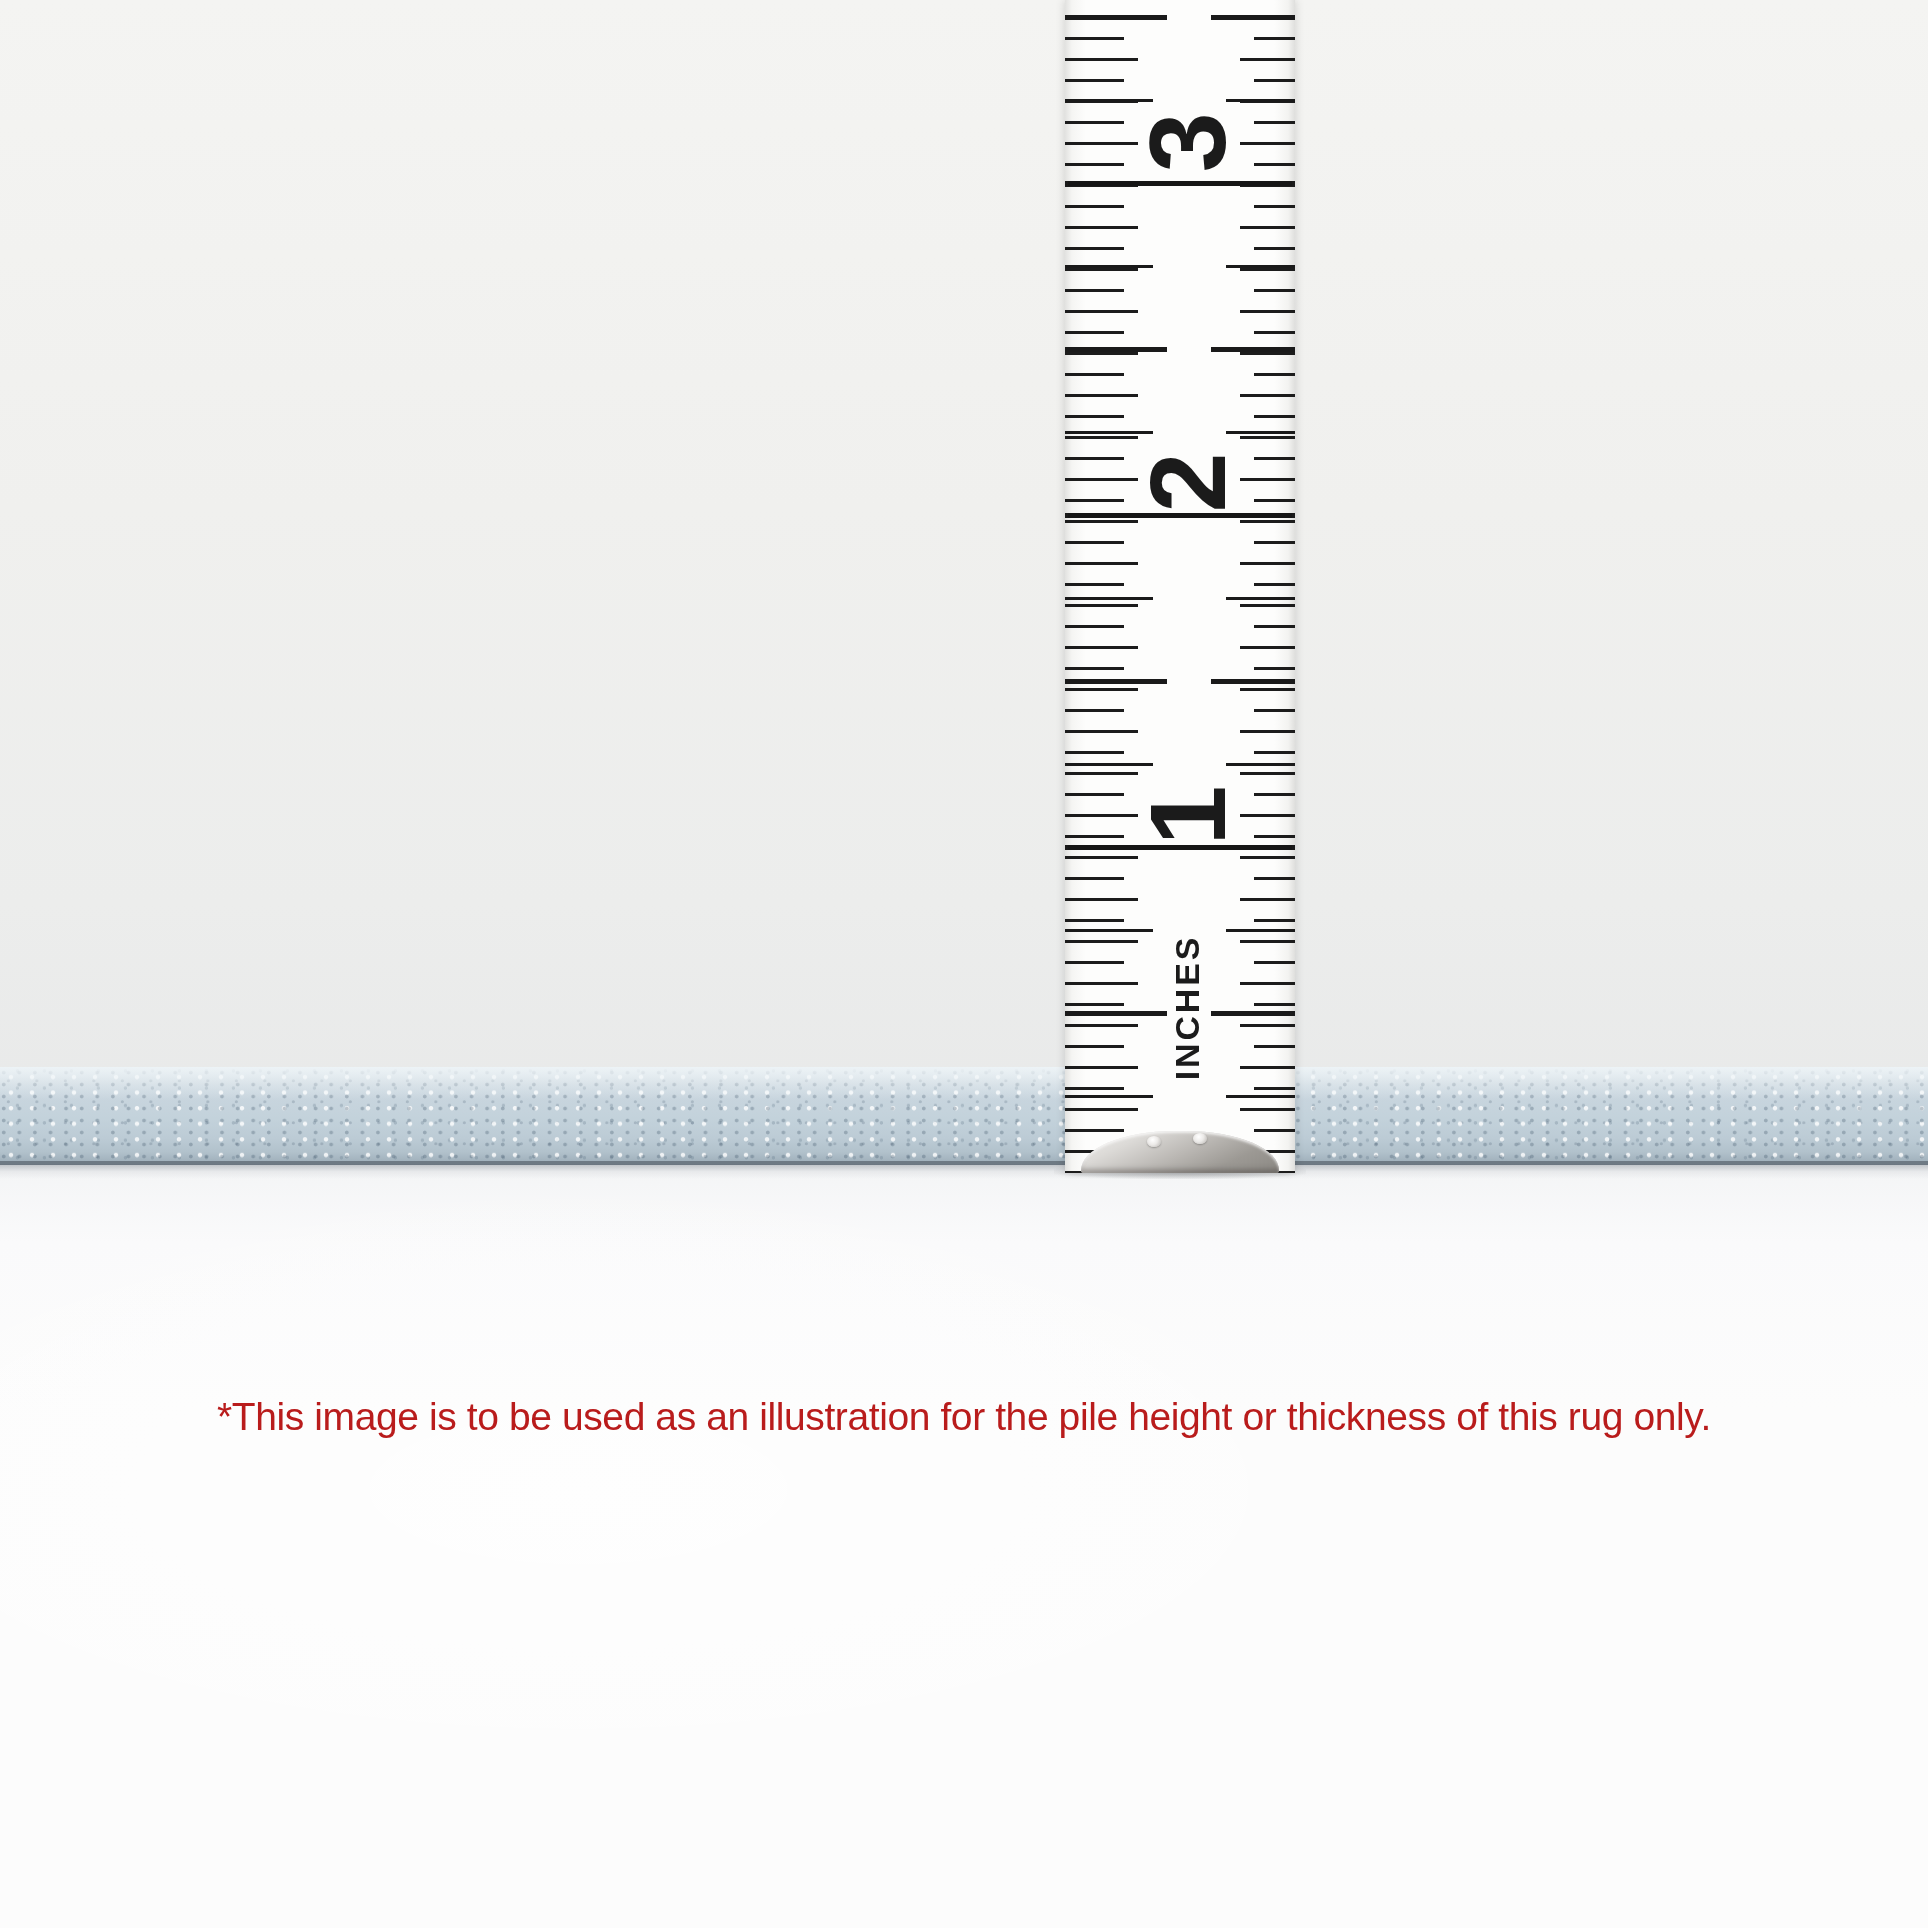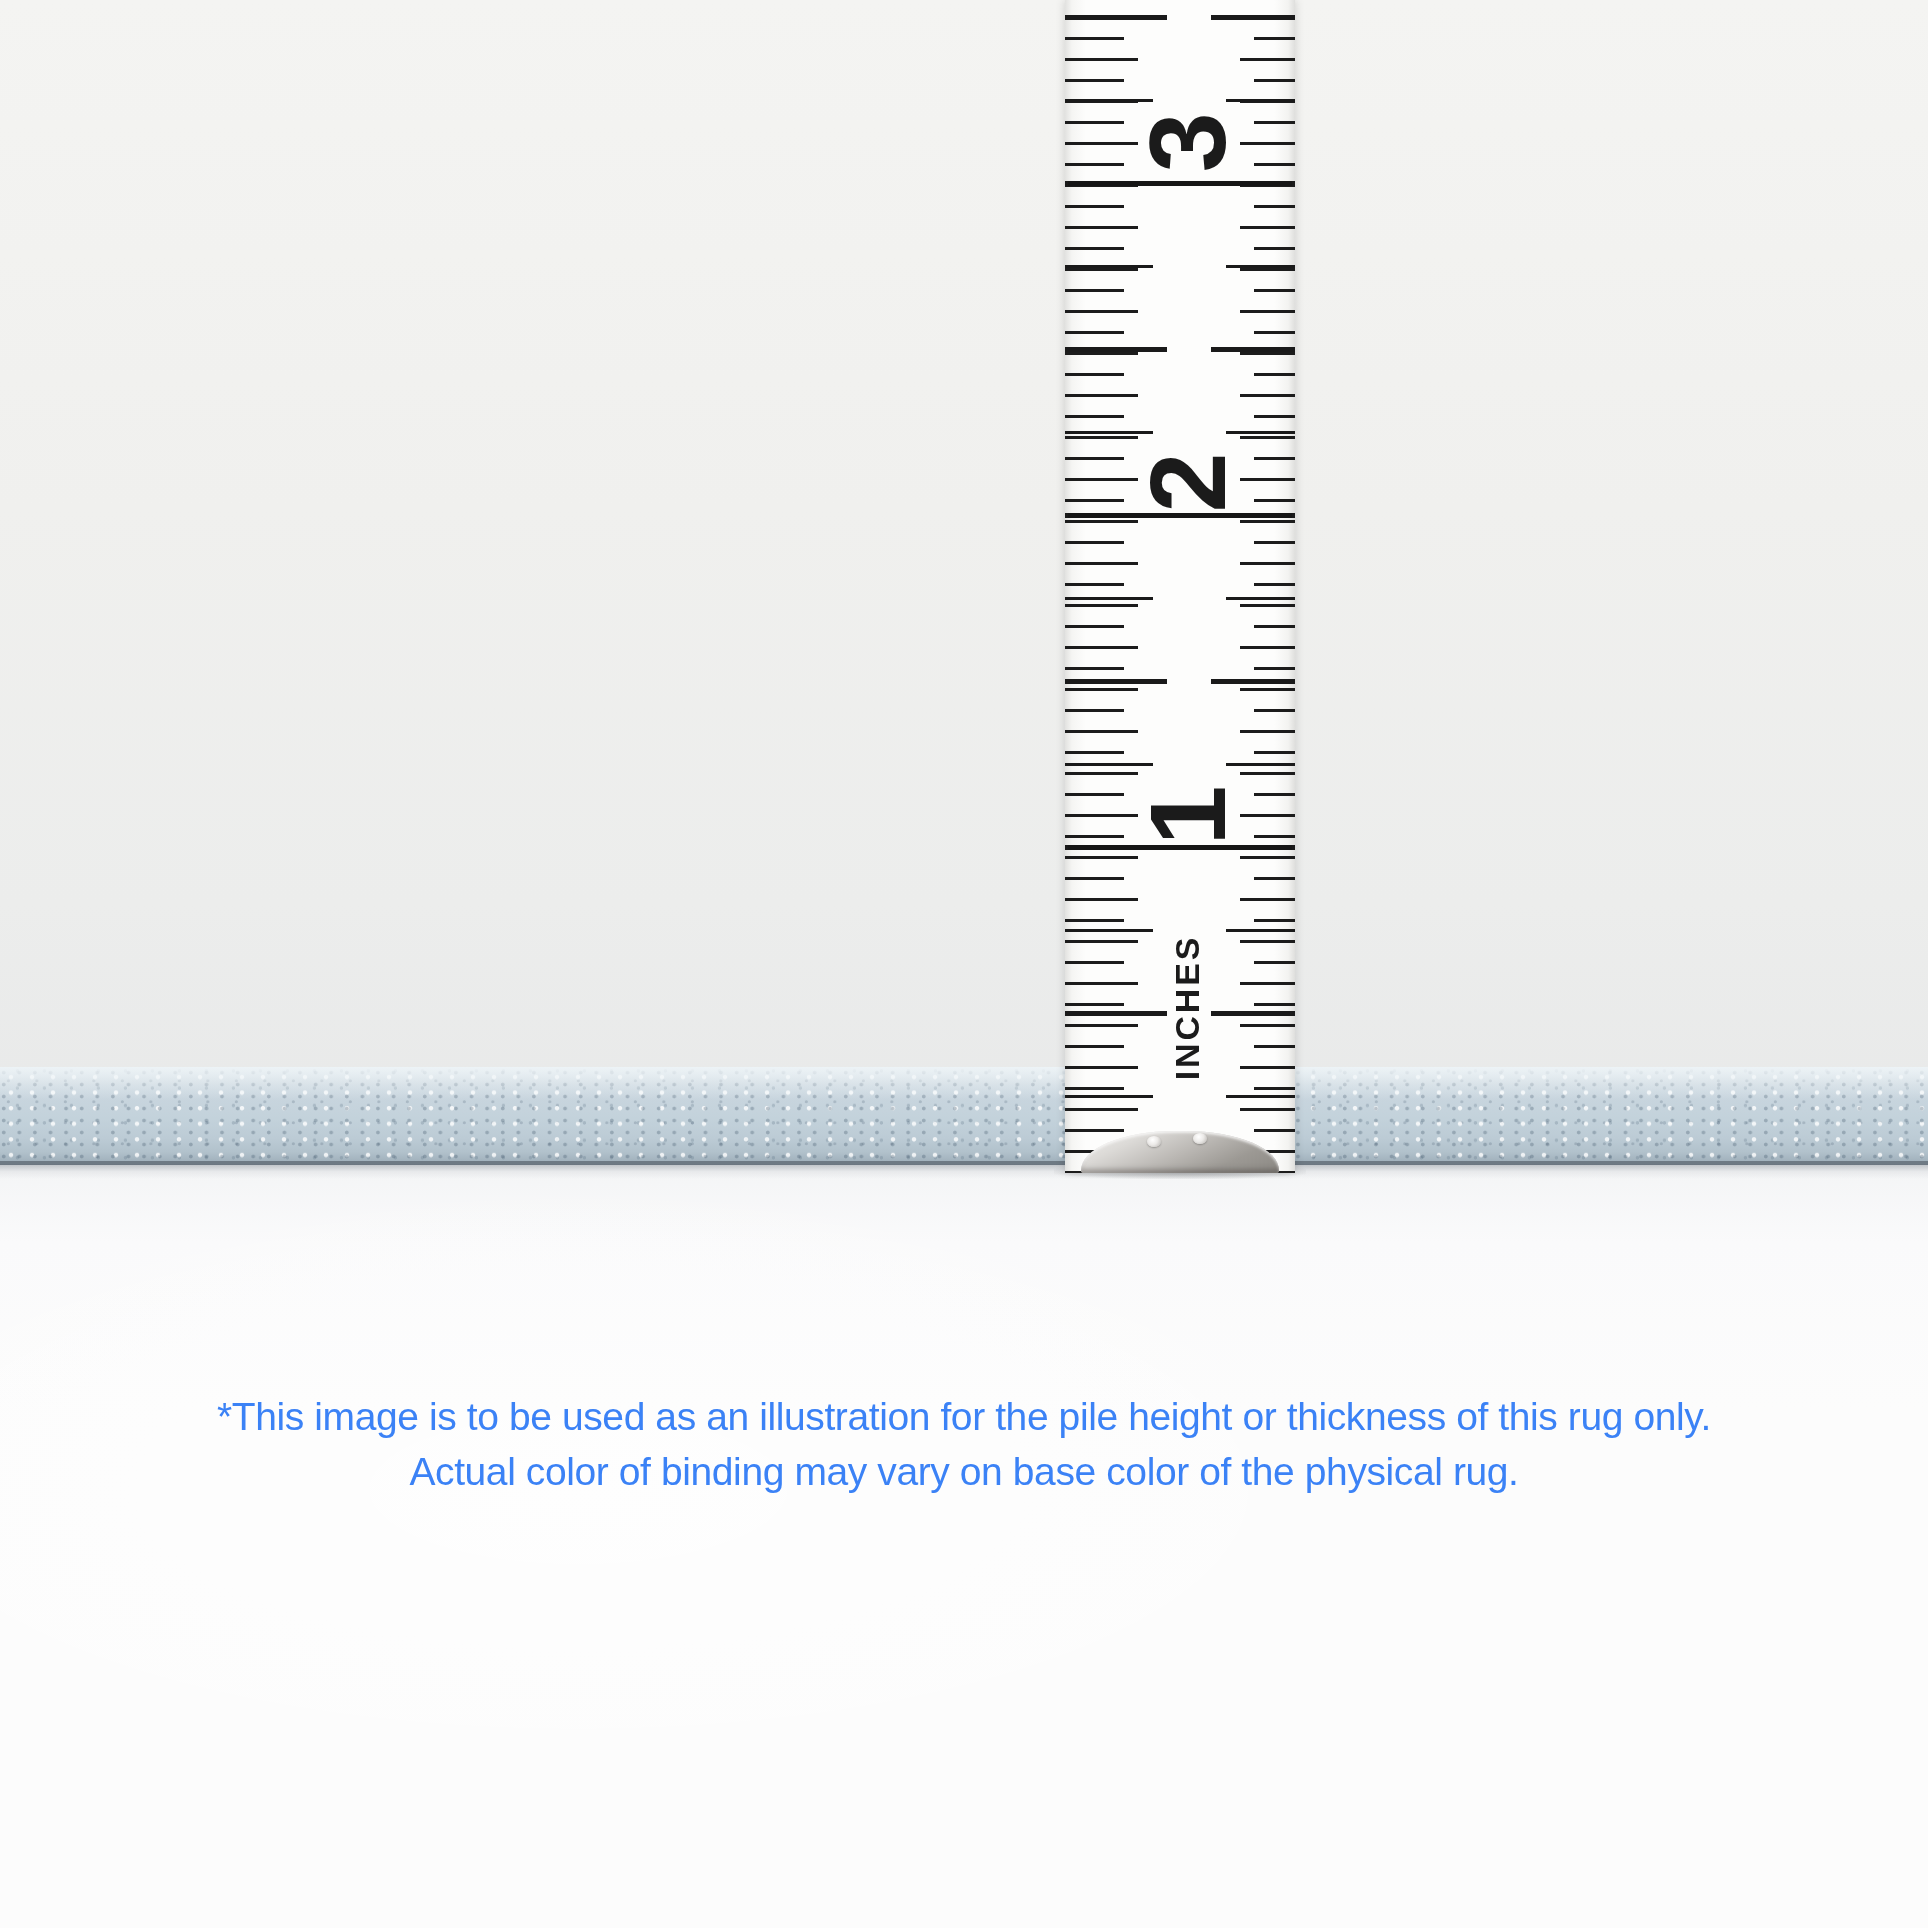--- a/index.html
+++ b/index.html
@@ -90,21 +90,21 @@
     box-shadow:0 0.9px 1.8px rgba(0,0,0,0.28);
   }
   .rivet1 { left:66px; top:4.6px; } .rivet2 { left:112px; top:1.8px; }
   .ruler-shadow {
     position:absolute; left:1054px; top:1164px; width:252px; height:14.7px;
     background:radial-gradient(ellipse at center, rgba(40,45,50,0.30) 0%, rgba(40,45,50,0.10) 55%, rgba(40,45,50,0) 78%);
   }
   
   .caption {
     position:absolute; left:0; top:1389px; width:1928px;
-    text-align:center; color:#3b82f6; font-size:39px; line-height:55px; letter-spacing:-0.4px;
+    text-align:center; color:#b91c1c; font-size:39px; line-height:55px; letter-spacing:-0.4px;
   }
 </style>
 </head>
 <body>
 
 <div class="stage">
 
   <div class="wall"></div>
   <div class="floor"></div>
 
@@ -130,17 +130,16 @@
     <div class="unit">INCHES</div>
 
     <div class="tip">
       <div class="rivet rivet1"></div>
       <div class="rivet rivet2"></div>
     </div>
   </div>
 
   <div class="caption">
     <div>*This image is to be used as an illustration for the pile height or thickness of this rug only.</div>
-    <div>Actual color of binding may vary on base color of the physical rug.</div>
   </div>
 
 </div>
 
 
 </body></html>

